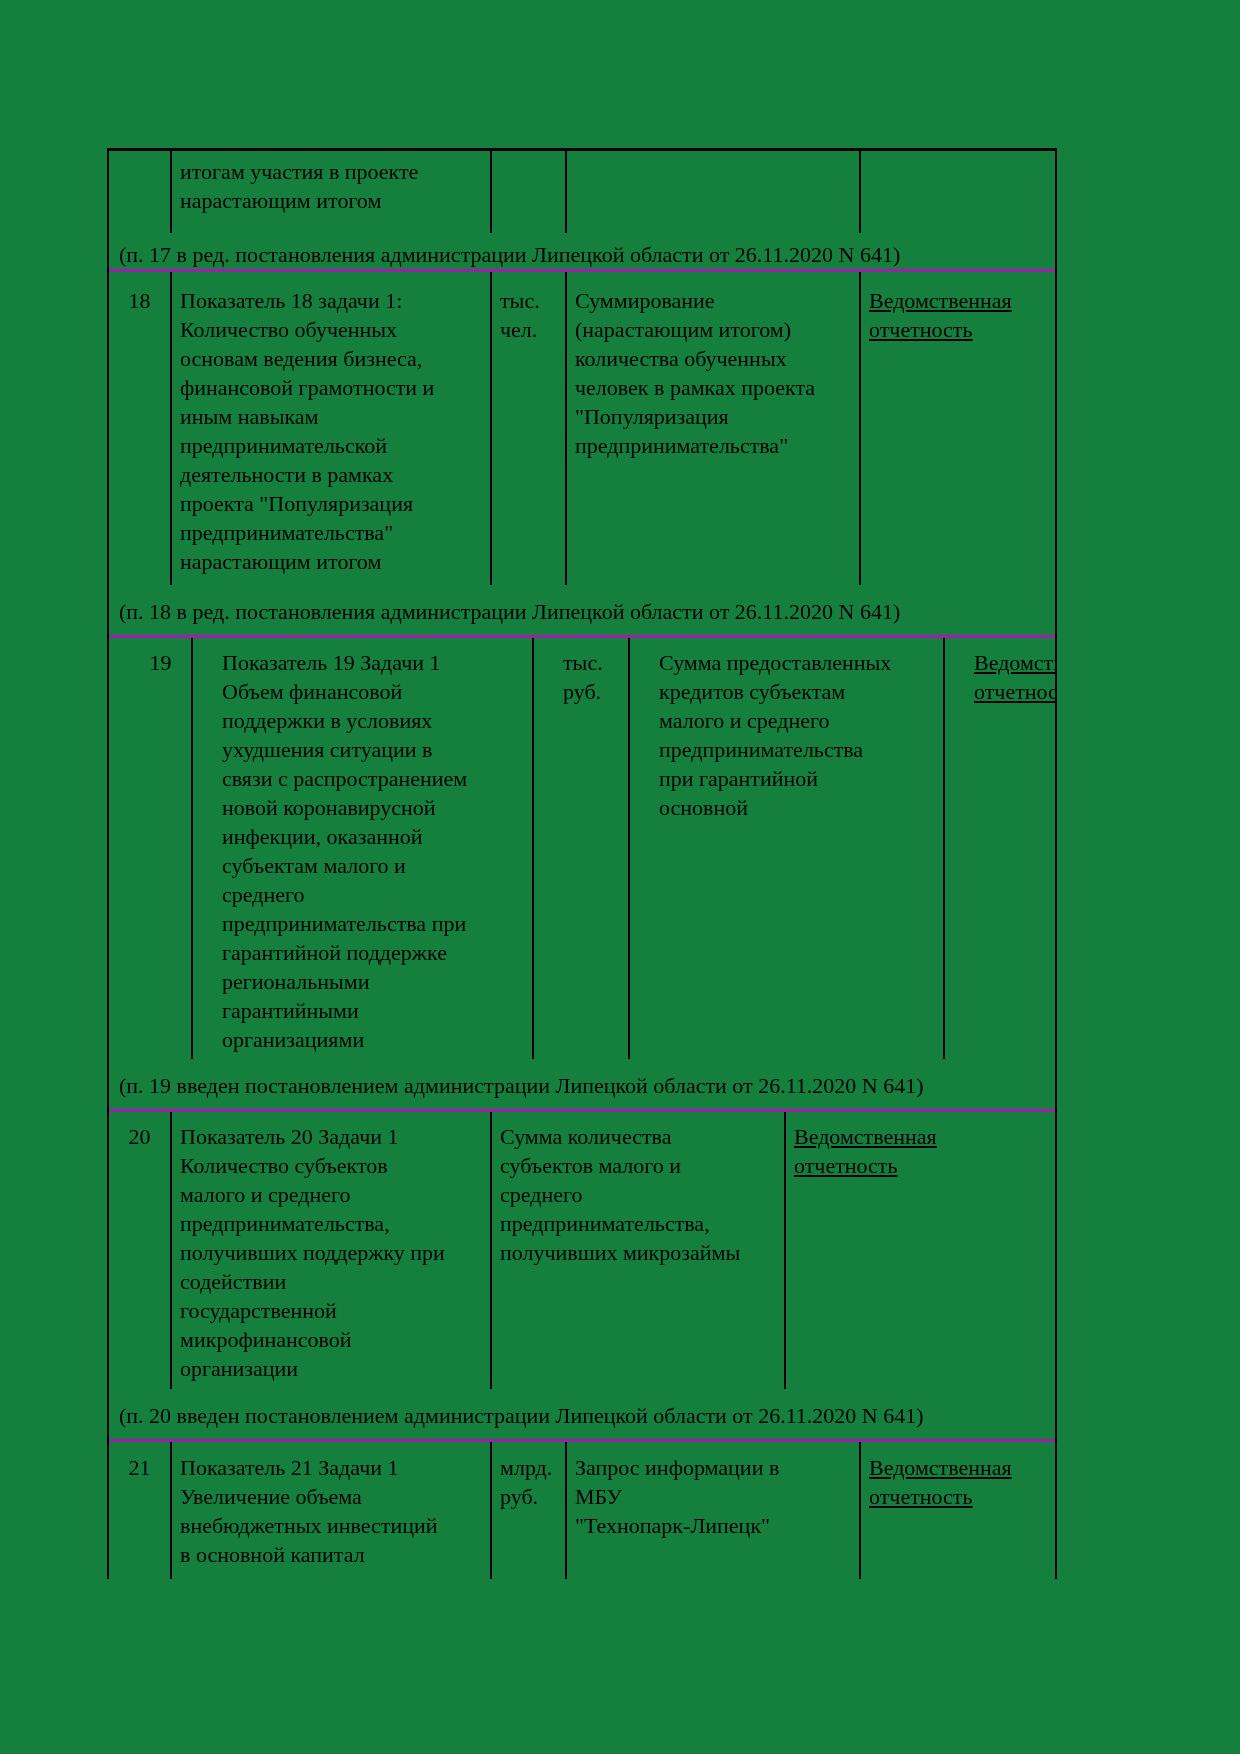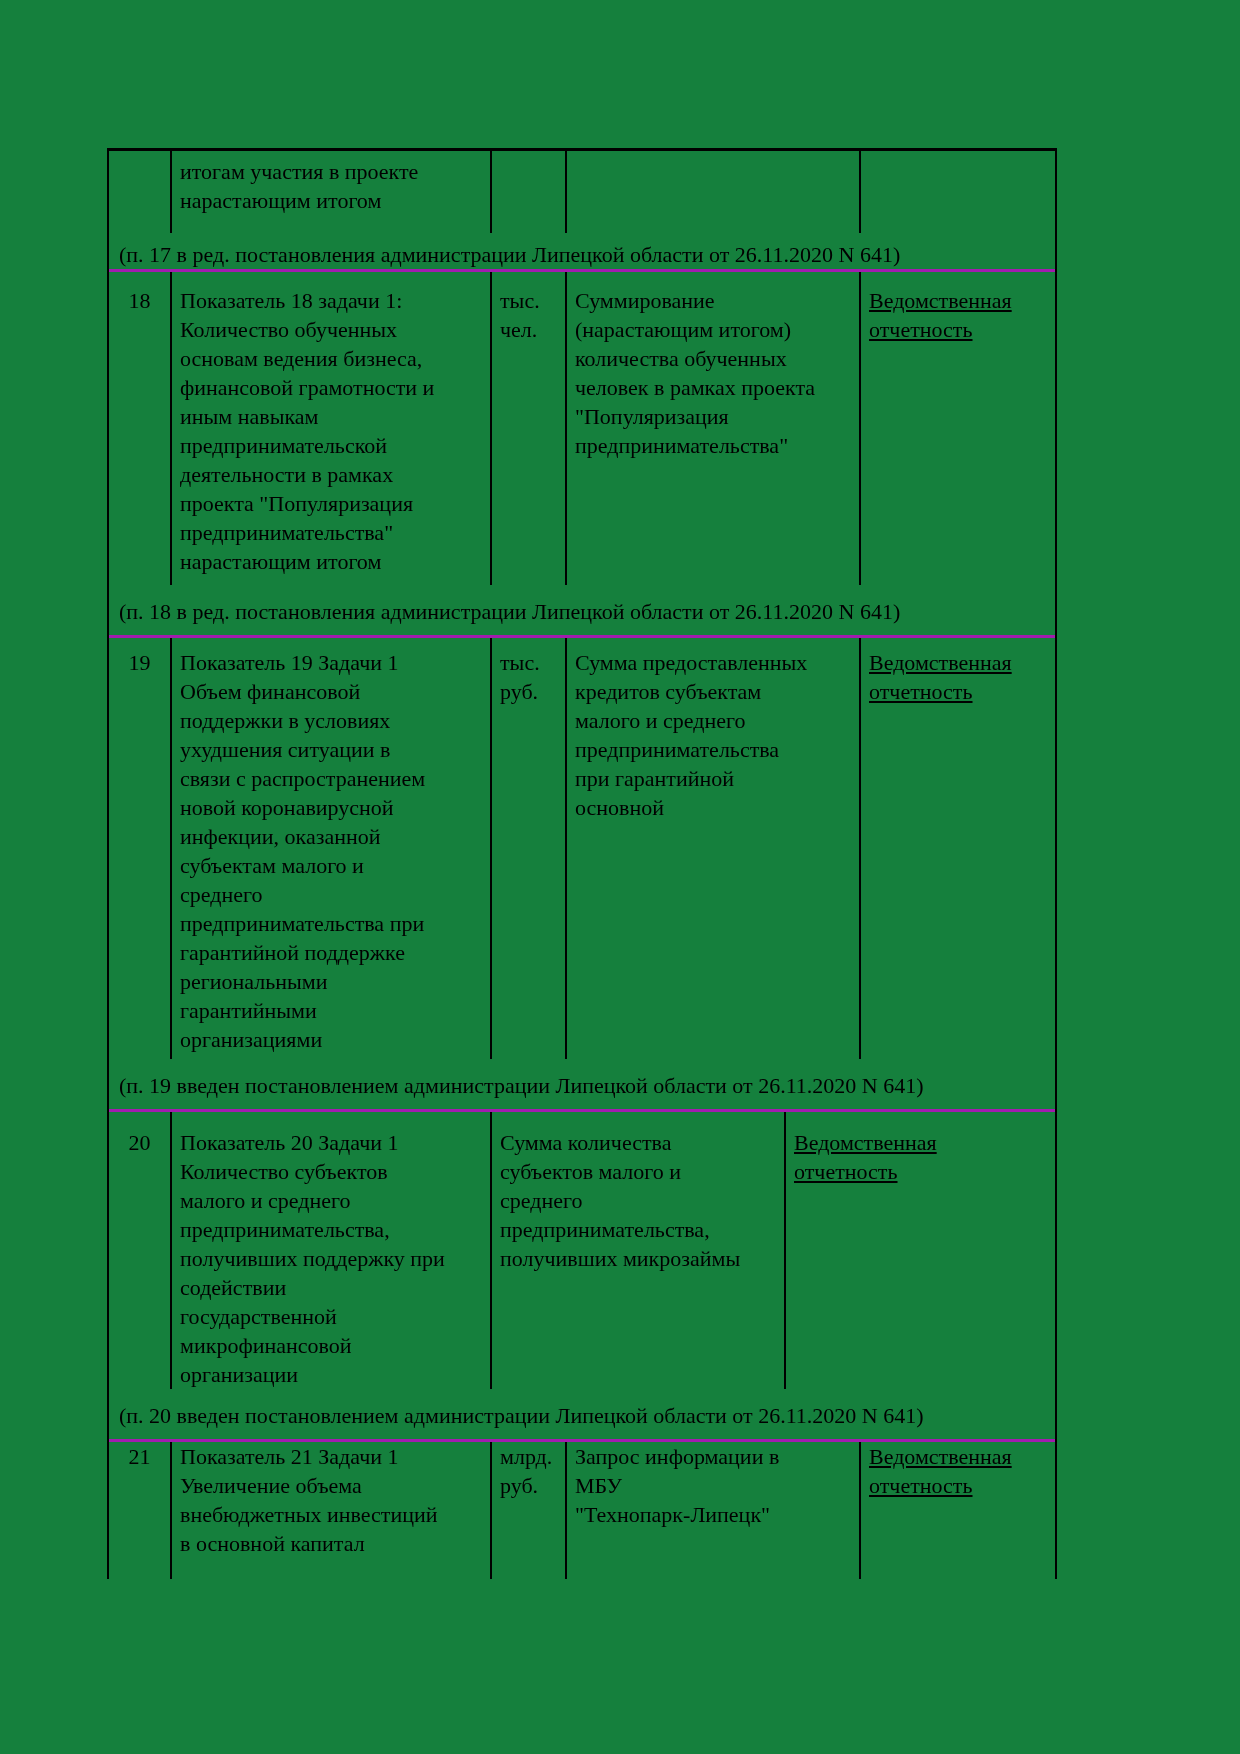--- a/index.html
+++ b/index.html
@@ -45,25 +45,25 @@
   .c-ind    { width: 320px; flex: 0 0 auto; }
   .c-unit   { width: 75px;  flex: 0 0 auto; }
   .c-method { width: 294px; flex: 0 0 auto; }
   .c-src    { flex: 1 1 auto; text-decoration: underline; }
 
   .row-17 { height: 82px; }
   .row-17 .cell { padding-top: 6px; }
   .row-18 { height: 313px; }
   .row-18 .cell { padding-top: 14px; }
   .row-19 { height: 421px; }
-  .row-19 .cell { padding-top: 10px; }
+  .row-19 .cell { padding-top: 10px; margin-left: 21px; }
   .row-20 { height: 277px; }
-  .row-20 .cell { padding-top: 16px; }
+  .row-20 .cell { padding-top: 10px; }
   .row-21 { height: 137px; }
-  .row-21 .cell { }
+  .row-21 .cell { padding-top: 11px; }
 
   .note {
     box-sizing: border-box;
     border-bottom: 3px solid #a21caf;
     font-size: 22px;
     line-height: 26px;
     padding: 9px 0 0 10px;
     overflow: hidden;
   }
   .note-17 { height: 39px; }

